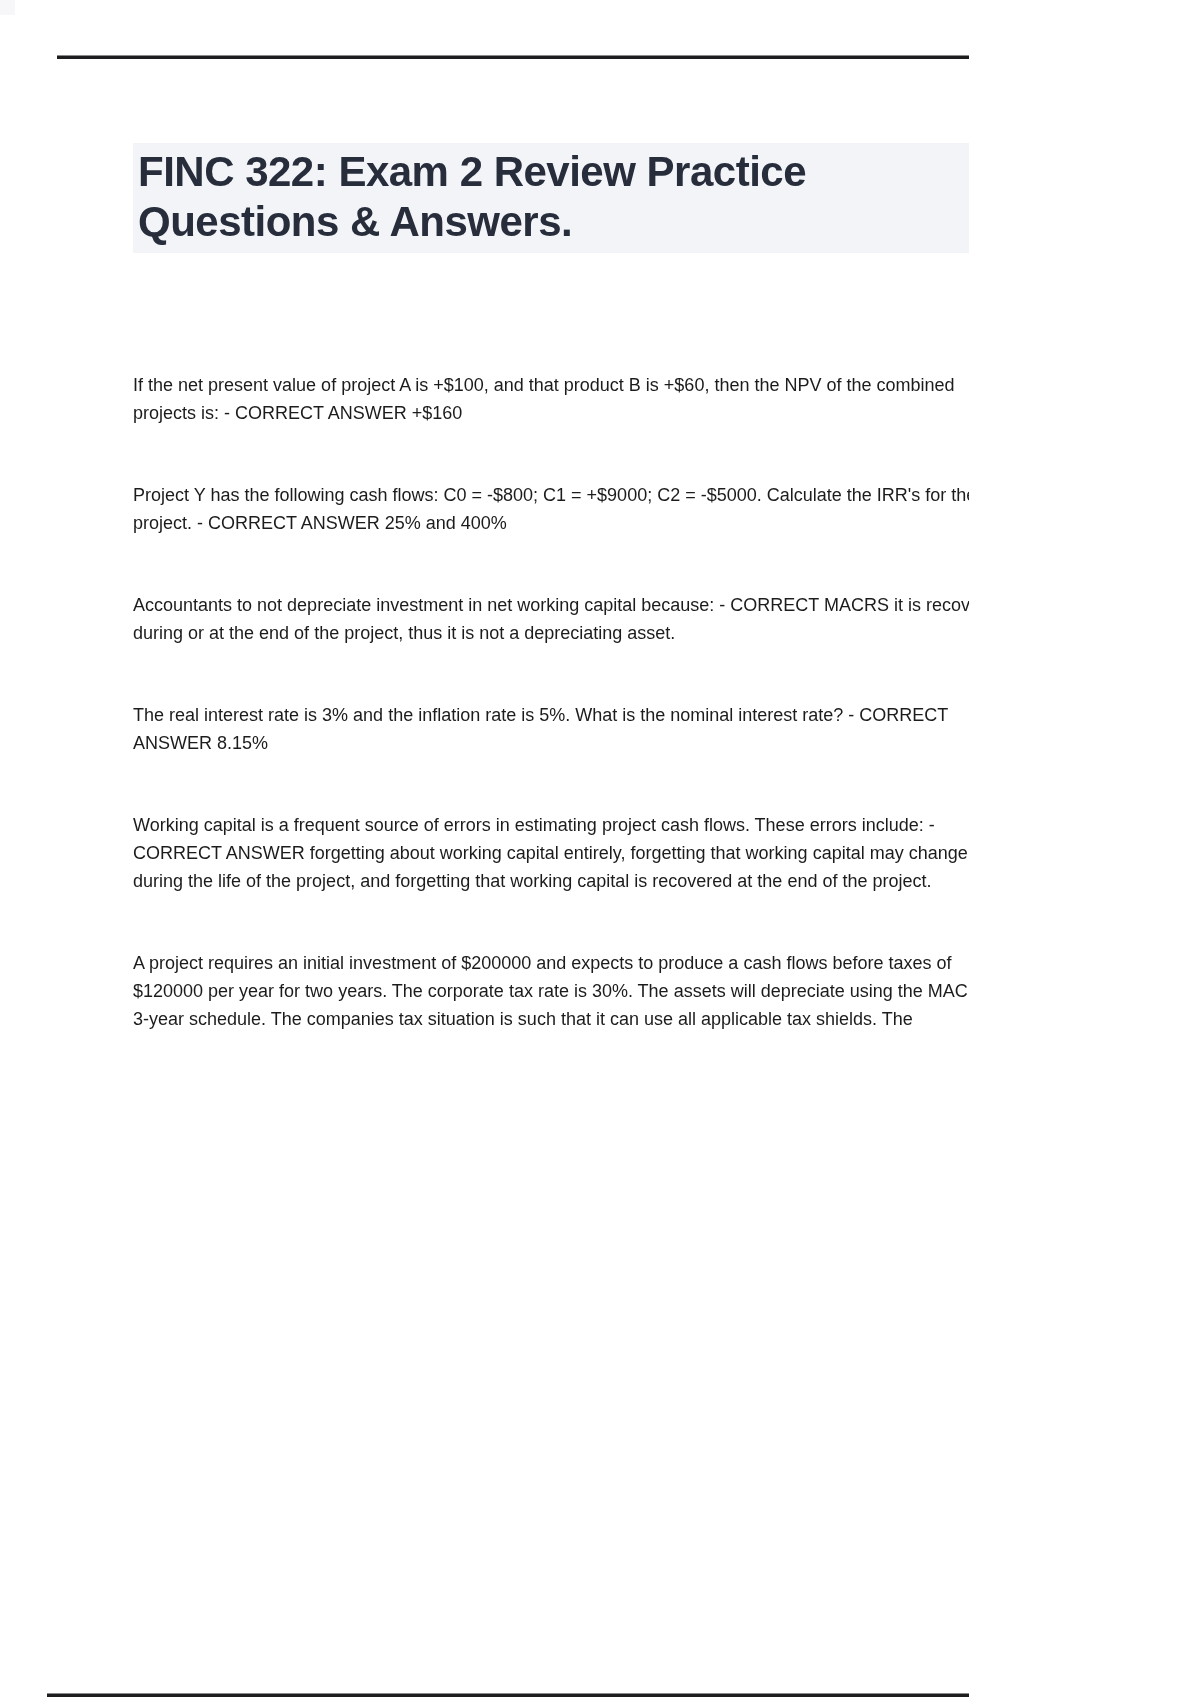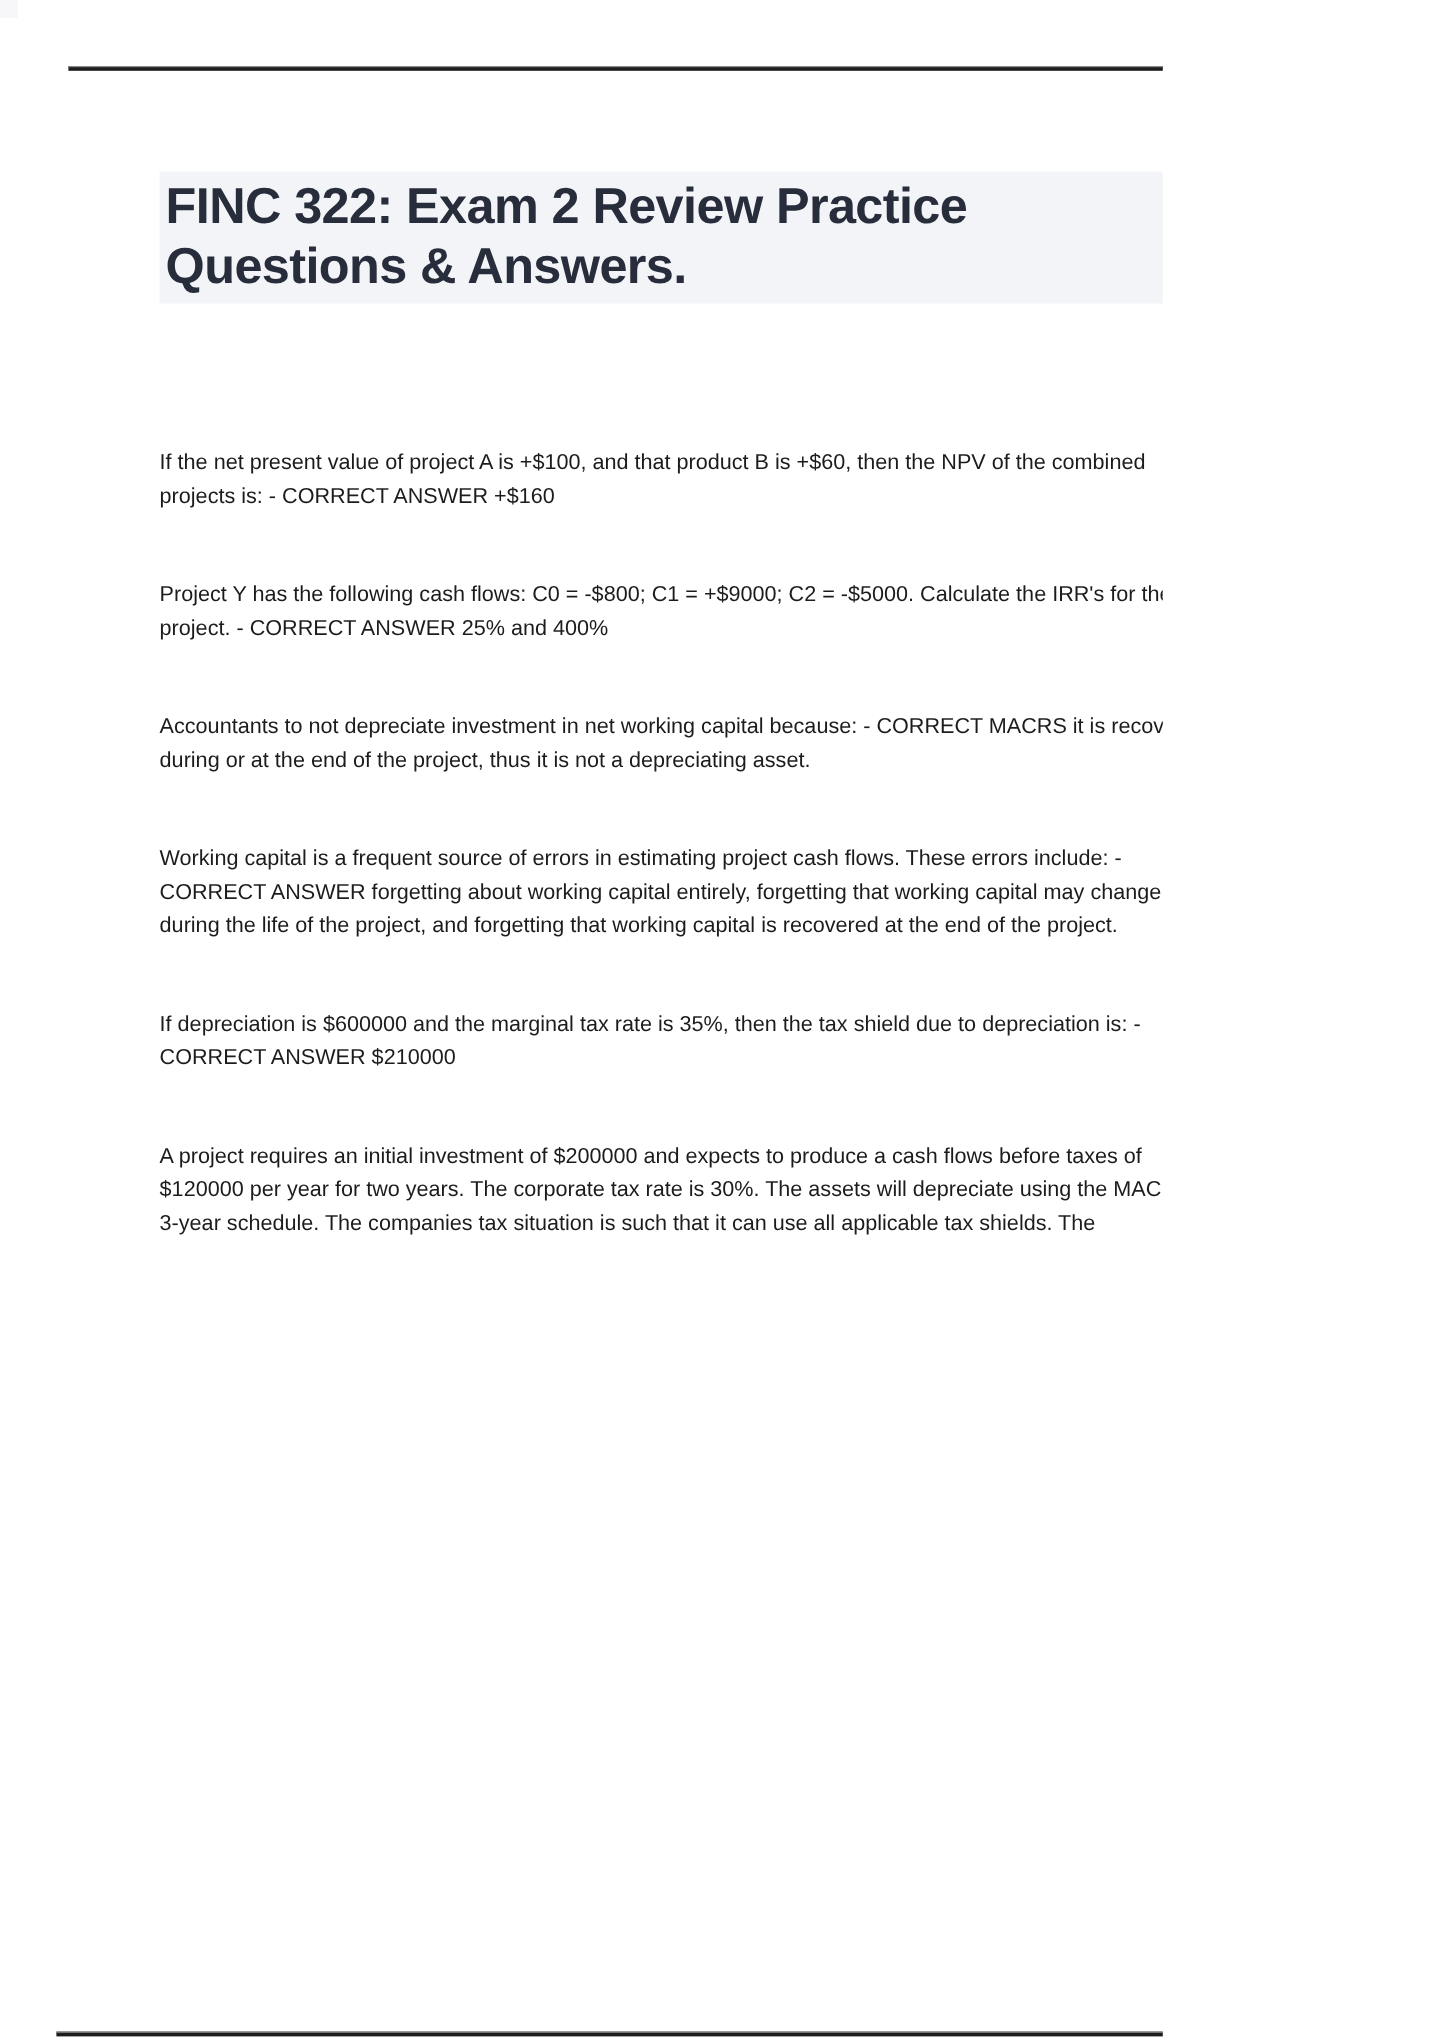--- a/index.html
+++ b/index.html
@@ -80,20 +80,20 @@
   <div class="rule rule-top"></div>
 
   <div class="title-highlight">
     <h1 class="page-title">FINC 322: Exam 2 Review Practice Questions &amp; Answers.</h1>
   </div>
 
   <div class="doc-body">
     <p>If the net present value of project A is +$100, and that product B is +$60, then the NPV of the combined projects is: - CORRECT ANSWER +$160</p>
     <p>Project Y has the following cash flows: C0 = -$800; C1 = +$9000; C2 = -$5000. Calculate the IRR's for the project. - CORRECT ANSWER 25% and 400%</p>
     <p>Accountants to not depreciate investment in net working capital because: - CORRECT MACRS it is recovered during or at the end of the project, thus it is not a depreciating asset.</p>
+    <p>The real interest rate is 3% and the inflation rate is 5%. What is the nominal interest rate? - CORRECT ANSWER 8.15%</p>
     <p>Working capital is a frequent source of errors in estimating project cash flows. These errors include: - CORRECT ANSWER forgetting about working capital entirely, forgetting that working capital may change during the life of the project, and forgetting that working capital is recovered at the end of the project.</p>
-    <p>If depreciation is $600000 and the marginal tax rate is 35%, then the tax shield due to depreciation is: - CORRECT ANSWER $210000</p>
     <p>A project requires an initial investment of $200000 and expects to produce a cash flows before taxes of $120000 per year for two years. The corporate tax rate is 30%. The assets will depreciate using the MACRS 3-year schedule. The companies tax situation is such that it can use all applicable tax shields. The</p>
   </div>
 
   <div class="rule rule-bottom"></div>
 
 </div>
 
 </body></html>

